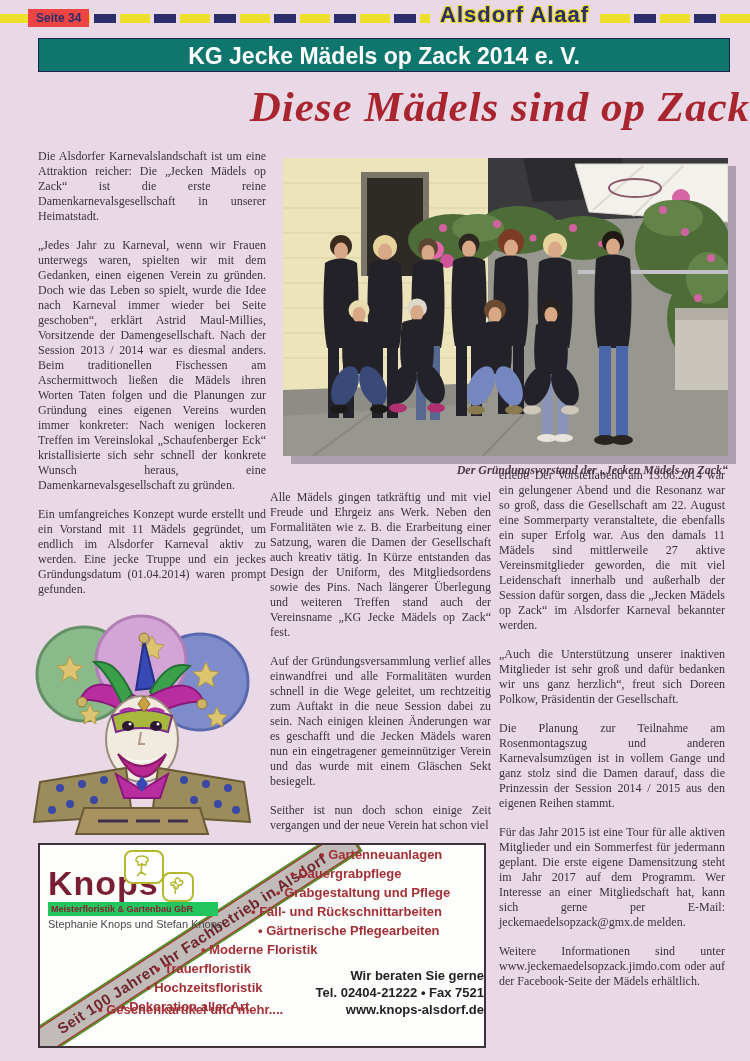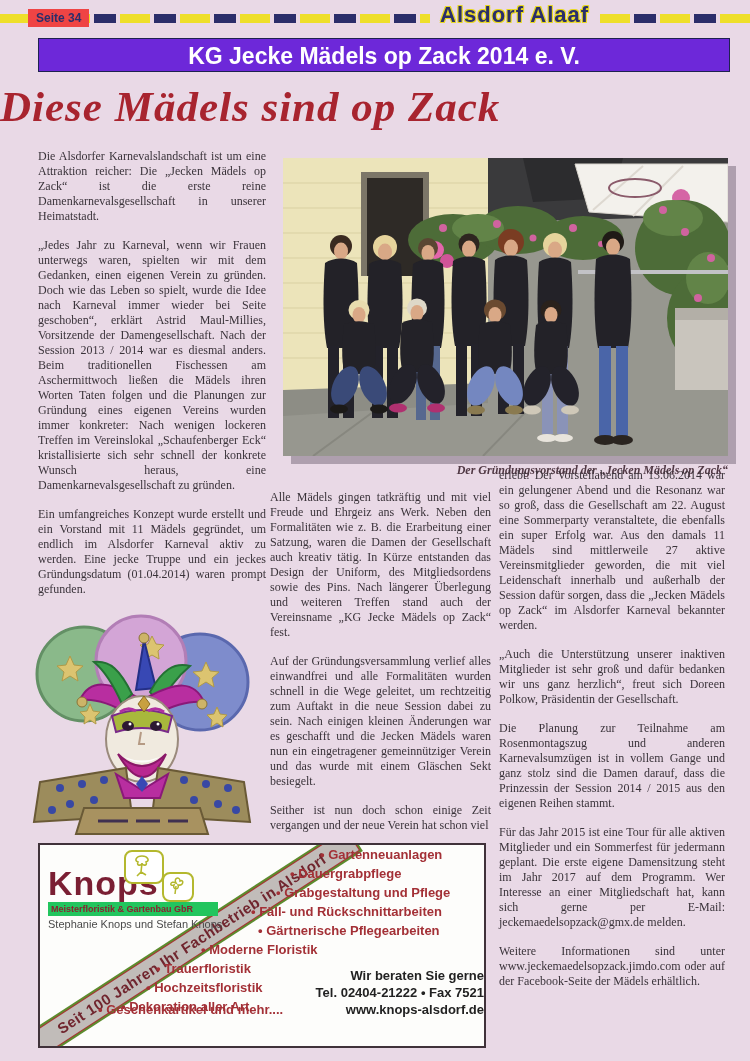--- a/index.html
+++ b/index.html
@@ -24,26 +24,26 @@
   }
   .alaaf-logo{
     left:430px;top:2px;background:#e9d9e6;padding:0 10px;
     font:900 22px/26px "Liberation Sans",sans-serif;color:#2b2e6a;
     letter-spacing:1px;
     text-shadow:1px 1px 0 #e8d820,-1px -1px 0 #e8d820,1px -1px 0 #e8d820,-1px 1px 0 #e8d820;
   }
 
   
   .society-bar{
-    left:38px;top:38px;width:692px;height:34px;background:#6d28d9;
+    left:38px;top:38px;width:692px;height:34px;background:#0f766e;
     color:#fff;font:bold 23px/34px "Liberation Sans",sans-serif;text-align:center;
     border:1px solid #1f2250;box-sizing:border-box;
   }
   .main-title{
-    left:0;top:79px;width:750px;text-align:left;
+    left:0;top:79px;width:750px;text-align:right;
     font:bold italic 43px/56px "Liberation Serif",serif;color:#a8242f;
     letter-spacing:1px;
   }
 
   
   .col{font-size:12px;line-height:15px;color:#3a333a;text-align:justify;}
   .col p{margin:0 0 14px 0;overflow-wrap:break-word;font-family:Liberation Serif, serif;}
   .col-left{left:38px;top:149px;width:228px;}
   .col-mid{left:270px;top:490px;width:221px;}
   .col-right{left:499px;top:468px;width:226px;}

